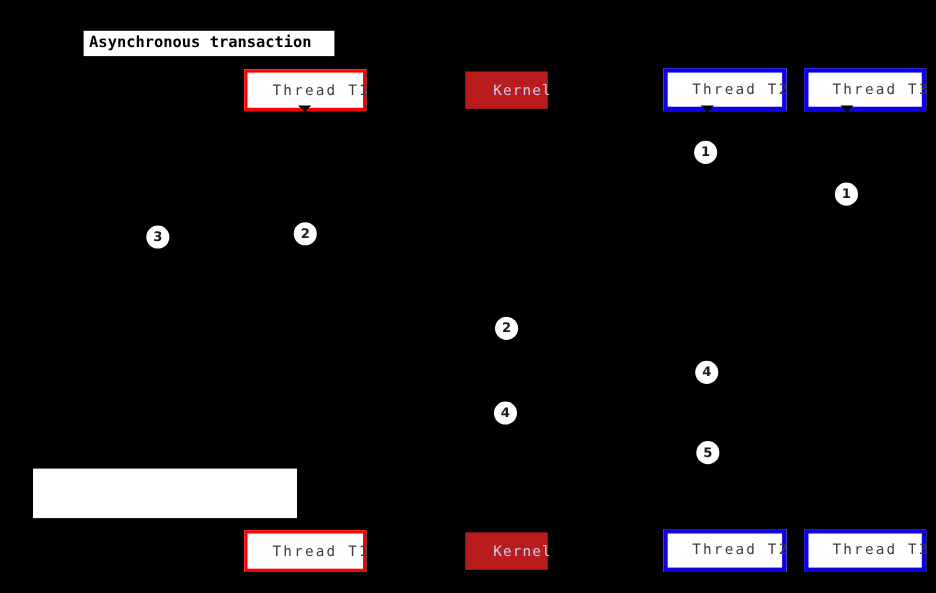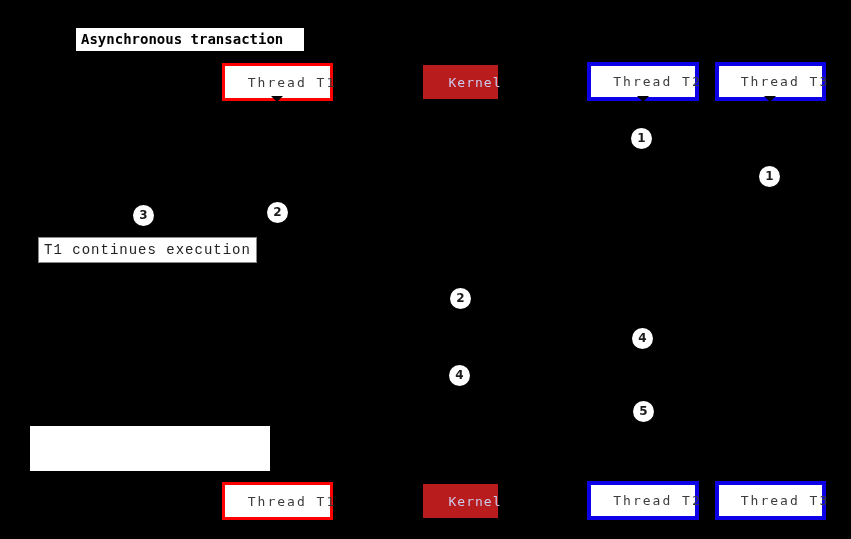--- a/index.html
+++ b/index.html
@@ -11,21 +11,21 @@
     position:absolute;left:44px;top:28px;width:228px;height:23px;
     background:#fff;color:#000;font-weight:bold;font-size:14px;line-height:23px;
     padding-left:5px;box-sizing:border-box;white-space:nowrap;margin-left:32px;
   }
   .pbox{
     position:absolute;background:#fff;box-sizing:border-box;
     display:flex;align-items:center;justify-content:center;
     font-size:13px;letter-spacing:2px;color:#3c3c3c;white-space:nowrap;padding-left:29px;
   }
   .pbox.red{border:3px solid #ff0000;}
-  .pbox.blue{border:4px solid #0d00e6;}
+  .pbox.blue{border:4px solid #0d00e6;margin-left:16px;}
   .pbox.kernel{background:#b91c1c;color:#ccccee;letter-spacing:1px;}
   .t1t{left:222px;top:63px;width:111px;height:38px;}
   .kt {left:423px;top:65px;width:75px;height:34px;}
   .t2t{left:587px;top:62px;width:112px;height:39px;}
   .t3t{left:715px;top:62px;width:111px;height:39px;}
   .t1b{left:222px;top:482px;width:111px;height:38px;}
   .kb {left:423px;top:484px;width:75px;height:34px;}
   .t2b{left:587px;top:481px;width:112px;height:39px;}
   .t3b{left:715px;top:481px;width:111px;height:39px;}
   .note-box{
@@ -61,21 +61,20 @@
   <div class="pbox blue t2t">Thread T2</div>
   <div class="pbox blue t3t">Thread T3</div>
 
   <div class="notch" style="left:271px;top:96px;"></div>
   <div class="notch" style="left:637px;top:96px;"></div>
   <div class="notch" style="left:764px;top:96px;"></div>
   <div class="notch" style="left:271px;top:482px;"></div>
   <div class="notch" style="left:637px;top:481px;"></div>
   <div class="notch" style="left:764px;top:481px;"></div>
 
-  <div class="note-box">T1 continues execution</div>
 
   <div class="blank-box"></div>
 
   <div id="markers">
       <div class="marker" style="left: 631px; top: 128px;">1</div>
       <div class="marker" style="left: 759px; top: 166px;">1</div>
       <div class="marker" style="left: 133px; top: 205px;">3</div>
       <div class="marker" style="left: 267px; top: 202px;">2</div>
       <div class="marker" style="left: 450px; top: 288px;">2</div>
       <div class="marker" style="left: 632px; top: 328px;">4</div>

